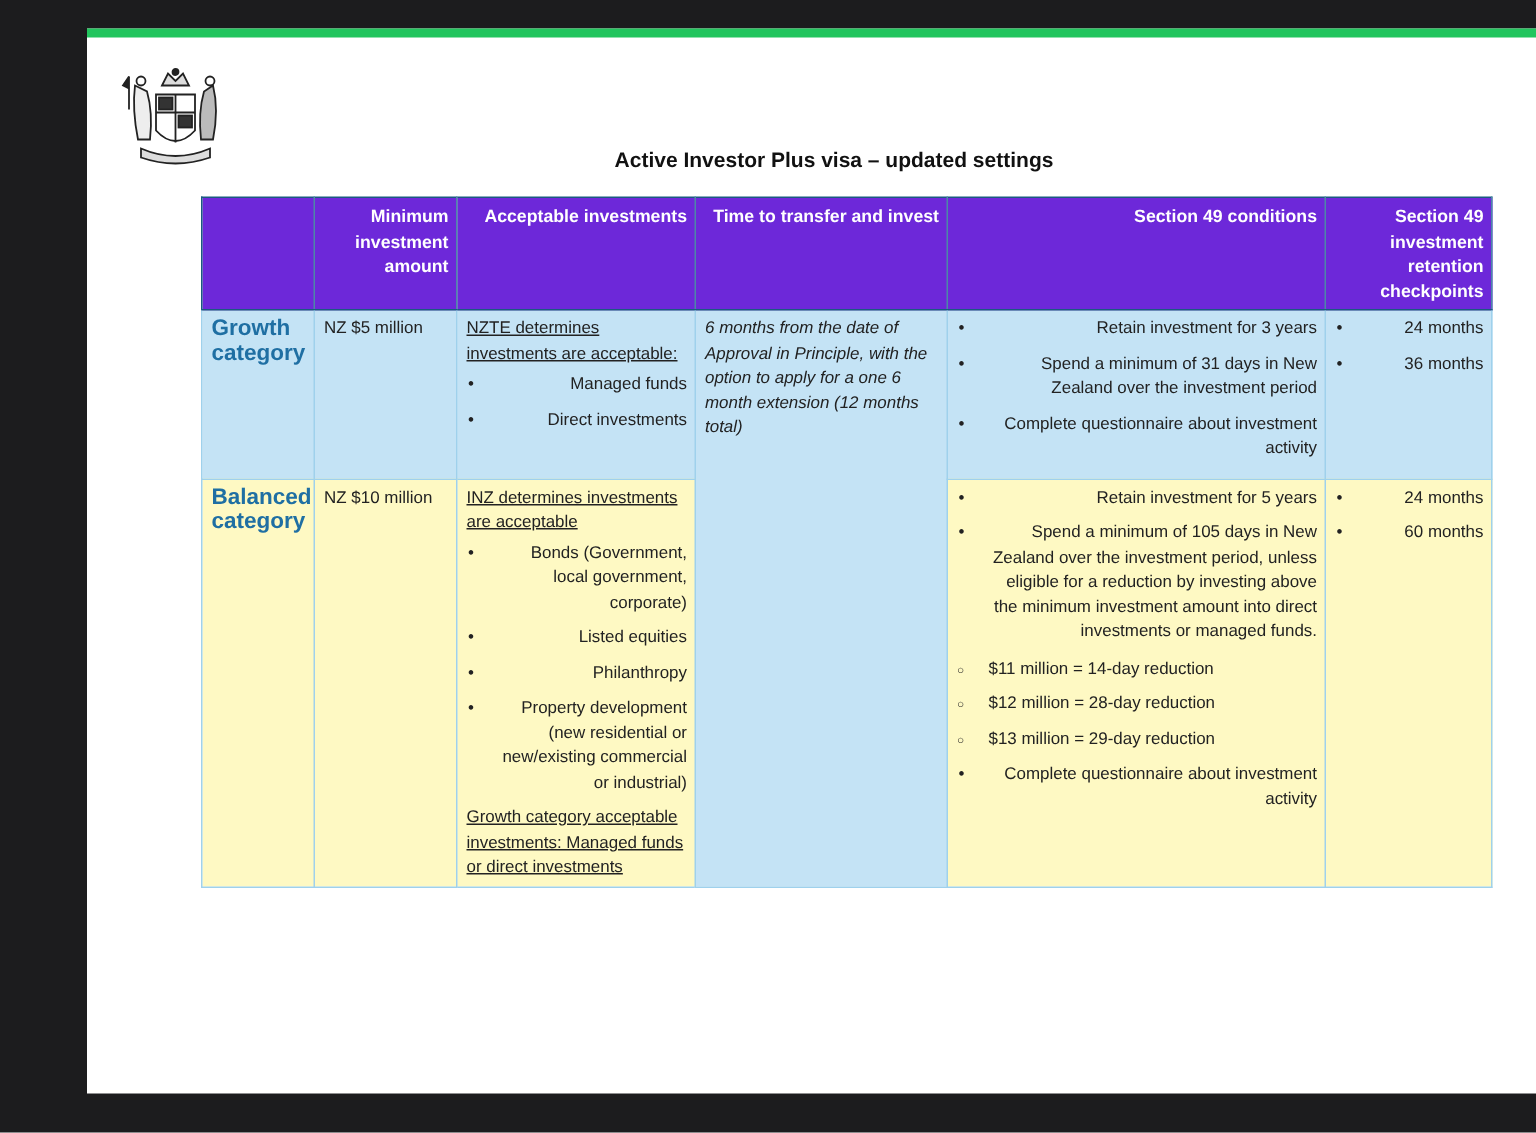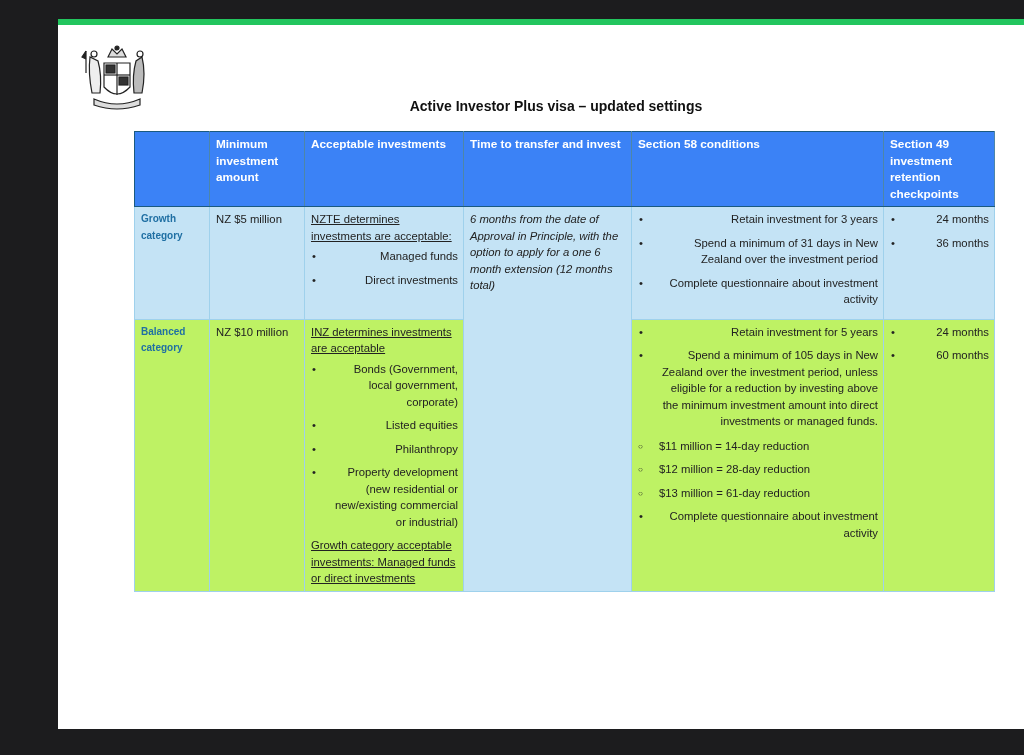--- a/index.html
+++ b/index.html
@@ -20,28 +20,28 @@
   }
   table.grid {
     position: absolute; left: 76px; top: 106px; width: 860px;
     border-collapse: collapse; table-layout: fixed; font-size: 11.3px; color: #222;
   }
   table.grid th, table.grid td {
     border: 1px solid #9fd1ec; vertical-align: top; padding: 4px 5px 4px 6px; line-height: 16.5px;
     text-align: left;
   }
   table.grid th {
-    background: #3b82f6; color: #ffffff; font-weight: bold; font-size: 11.8px; height: 60px;
-    border-color: #1a5a80; border-right: 1px solid #4d86a8;
+    background: #6d28d9; color: #ffffff; font-weight: bold; font-size: 11.8px; height: 60px;
+    border-color: #1a5a80; border-right: 1px solid #4d86a8; text-align: right;
   }
   tr.row-growth td { background: #c4e3f5; }
-  tr.row-balanced td { background: #bef264; }
+  tr.row-balanced td { background: #fef9c3; }
   td.time-cell { background: #c4e3f5 !important; font-style: italic; }
   td.cat {
-    color: #1f6fa3; font-weight: bold; font-size: 10px;
+    color: #1f6fa3; font-weight: bold; font-size: 15px;
   }
   ul.bul { margin: 4px 0 0 0; padding: 0; list-style: none; text-align: right; }
   ul.bul li { position: relative; padding-left: 21px; margin-bottom: 7px; }
   ul.bul li::before {
     content: "•"; position: absolute; left: 1px; top: 0;
   }
   ul.sub { margin: 8px 0 0 0; padding: 0; list-style: none; }
   ul.sub li { padding-left: 21px; margin-bottom: 7px; position: relative; }
   ul.sub li::before { content: "○"; position: absolute; left: 0; font-size: 8px; top: 1px; }
   p.cell-text { margin: 0; text-decoration: underline; }
@@ -80,21 +80,21 @@
       <col style="width:168px">
         <col style="width:252px">
         <col style="width:111px">
     </colgroup>
     <thead>
       <tr>
         <th></th>
         <th>Minimum investment amount</th>
         <th>Acceptable investments</th>
         <th>Time to transfer and invest</th>
-        <th>Section 58 conditions</th>
+        <th>Section 49 conditions</th>
         <th>Section 49 investment retention checkpoints</th>
       </tr>
     </thead>
     <tbody>
       <tr class="row-growth">
         <td class="cat">Growth category</td>
         <td>NZ $5 million</td>
         <td>
           <p class="cell-text">NZTE determines investments are acceptable:</p>
           <ul class="bul">
@@ -133,21 +133,21 @@
         <td>
           <ul class="bul" style="margin-top:0">
             <li>Retain investment for 5 years</li>
             <li>
               <span>Spend a minimum of 105 days in New Zealand over the investment period, unless eligible for a reduction by investing above the minimum investment amount into direct investments or managed funds.</span>
             </li>
           </ul>
           <ul class="sub">
             <li>$11 million = 14-day reduction</li>
             <li>$12 million = 28-day reduction</li>
-            <li>$13 million = 61-day reduction</li>
+            <li>$13 million = 29-day reduction</li>
           </ul>
           <ul class="bul" style="margin-top:0">
             <li>Complete questionnaire about investment activity</li>
           </ul>
         </td>
         <td>
           <ul class="bul" style="margin-top:0">
             <li>24 months</li>
             <li>60 months</li>
           </ul>

